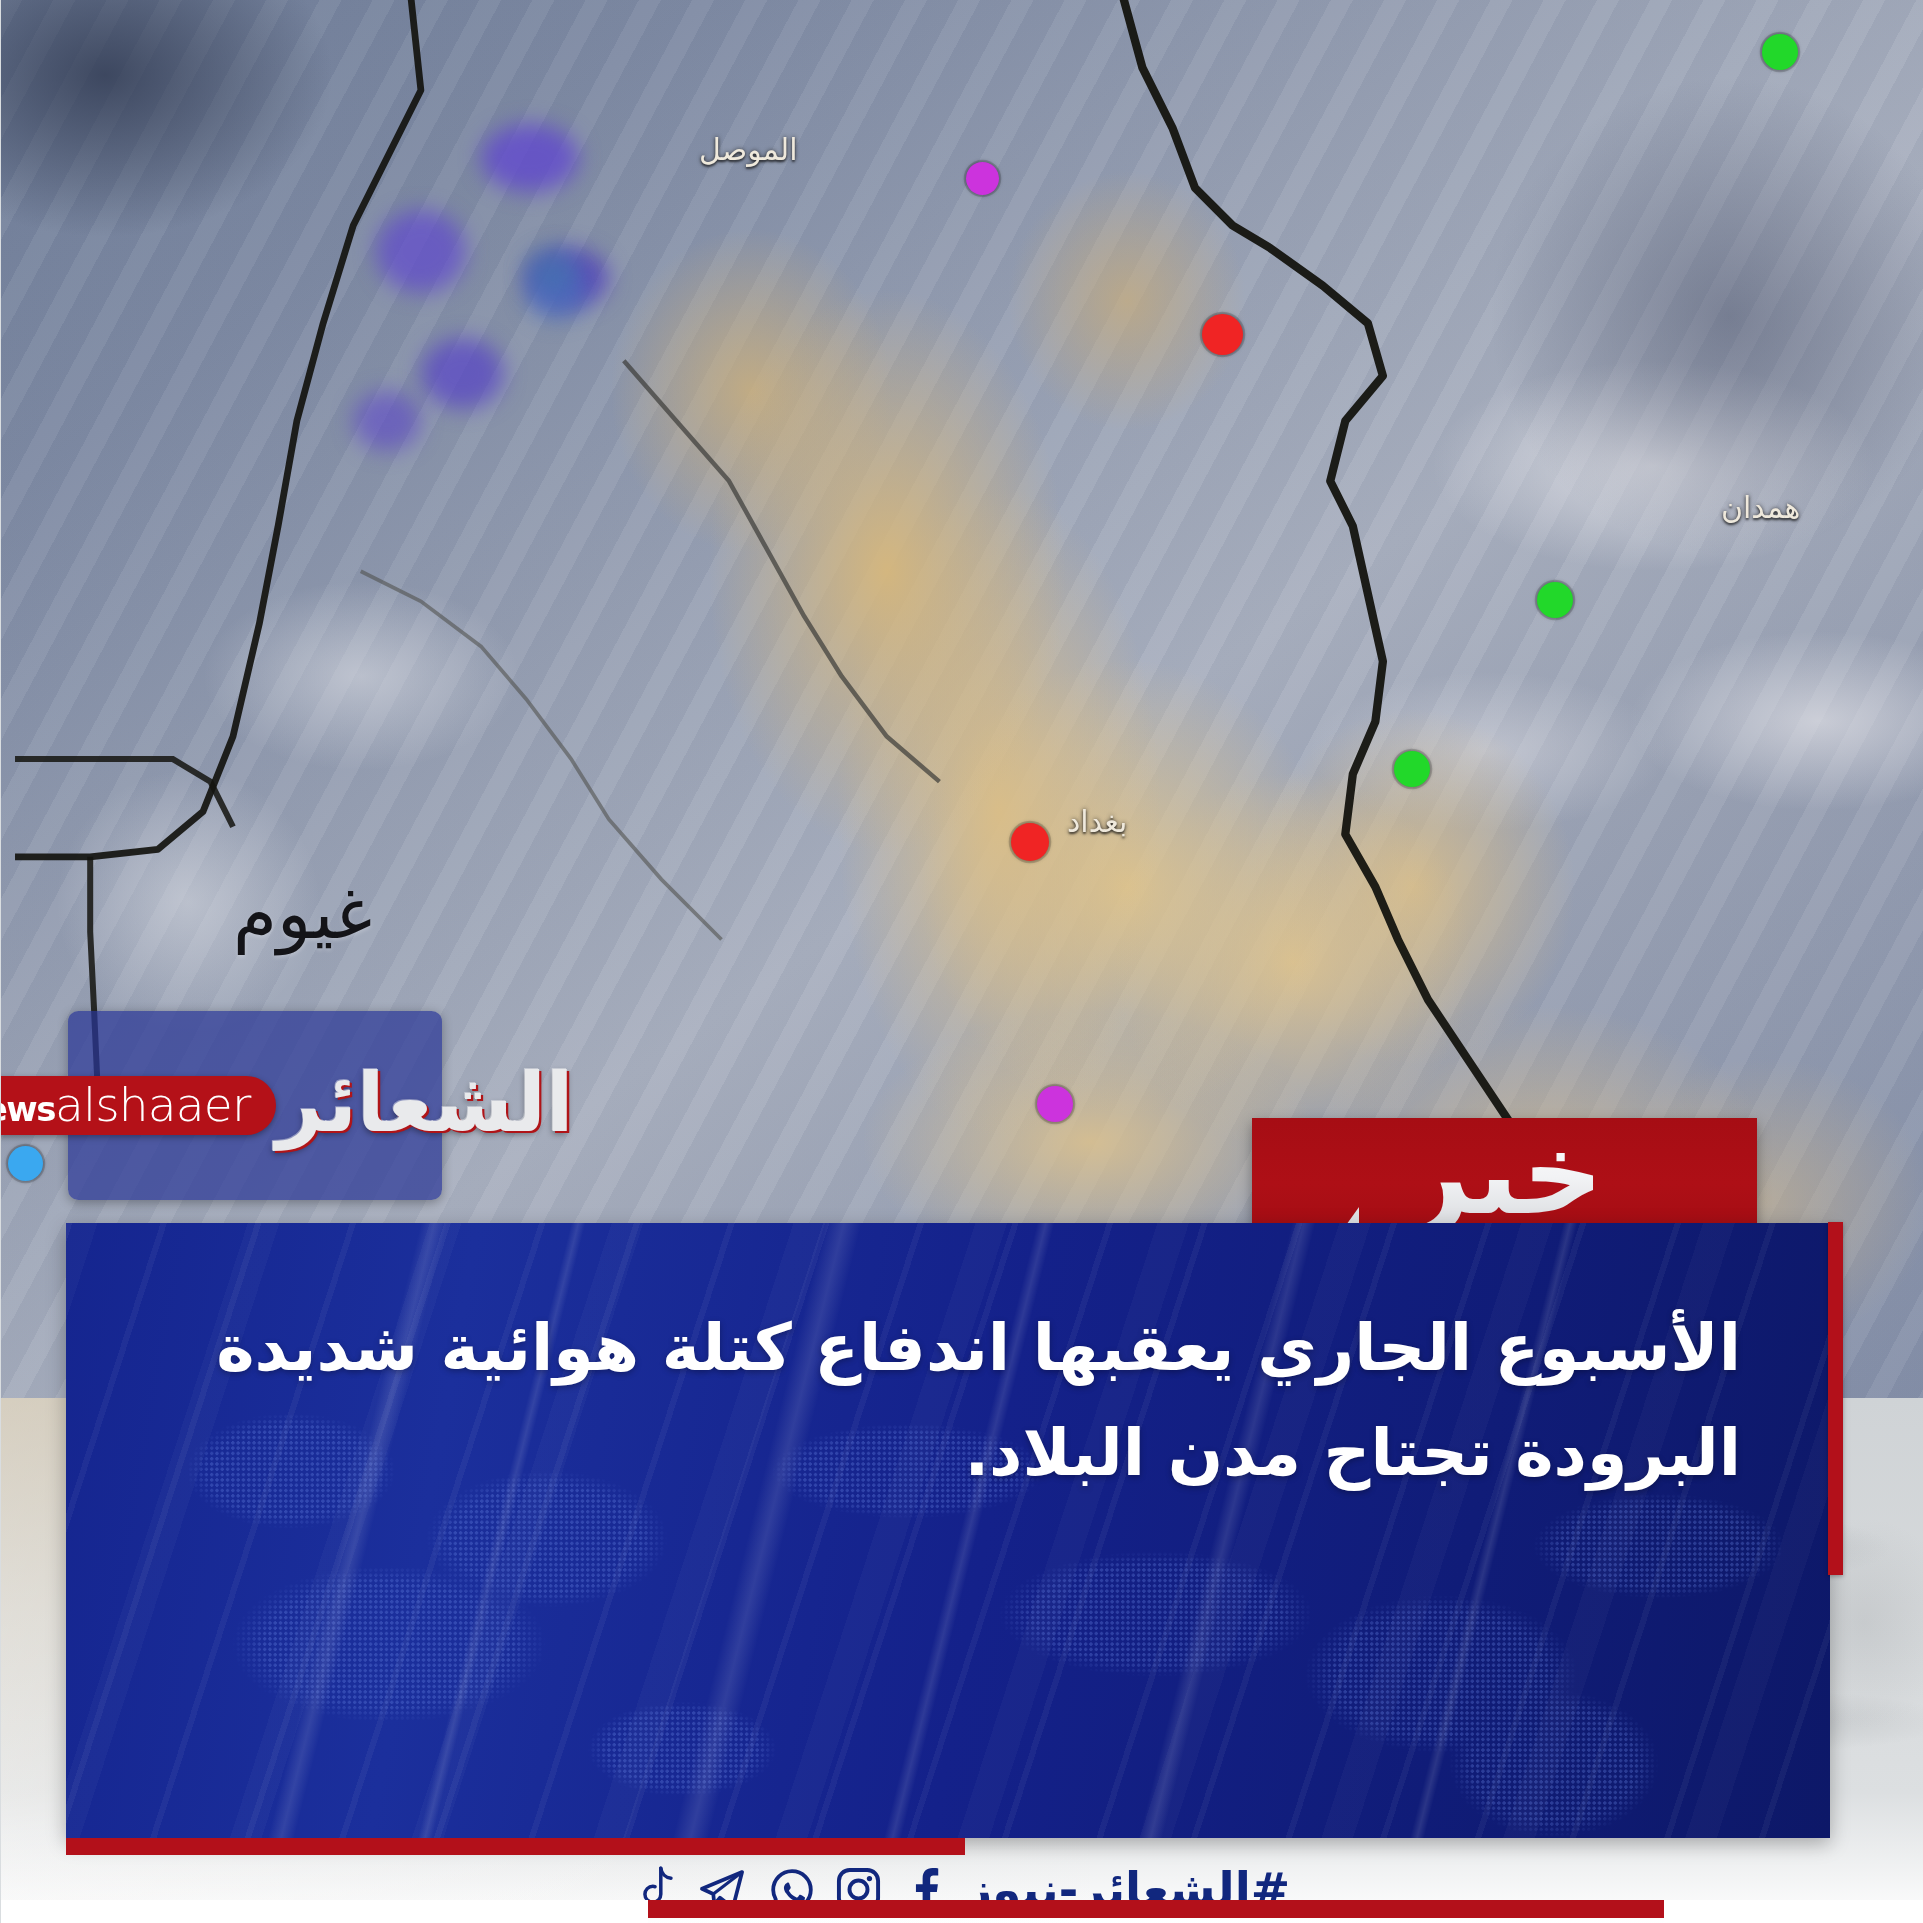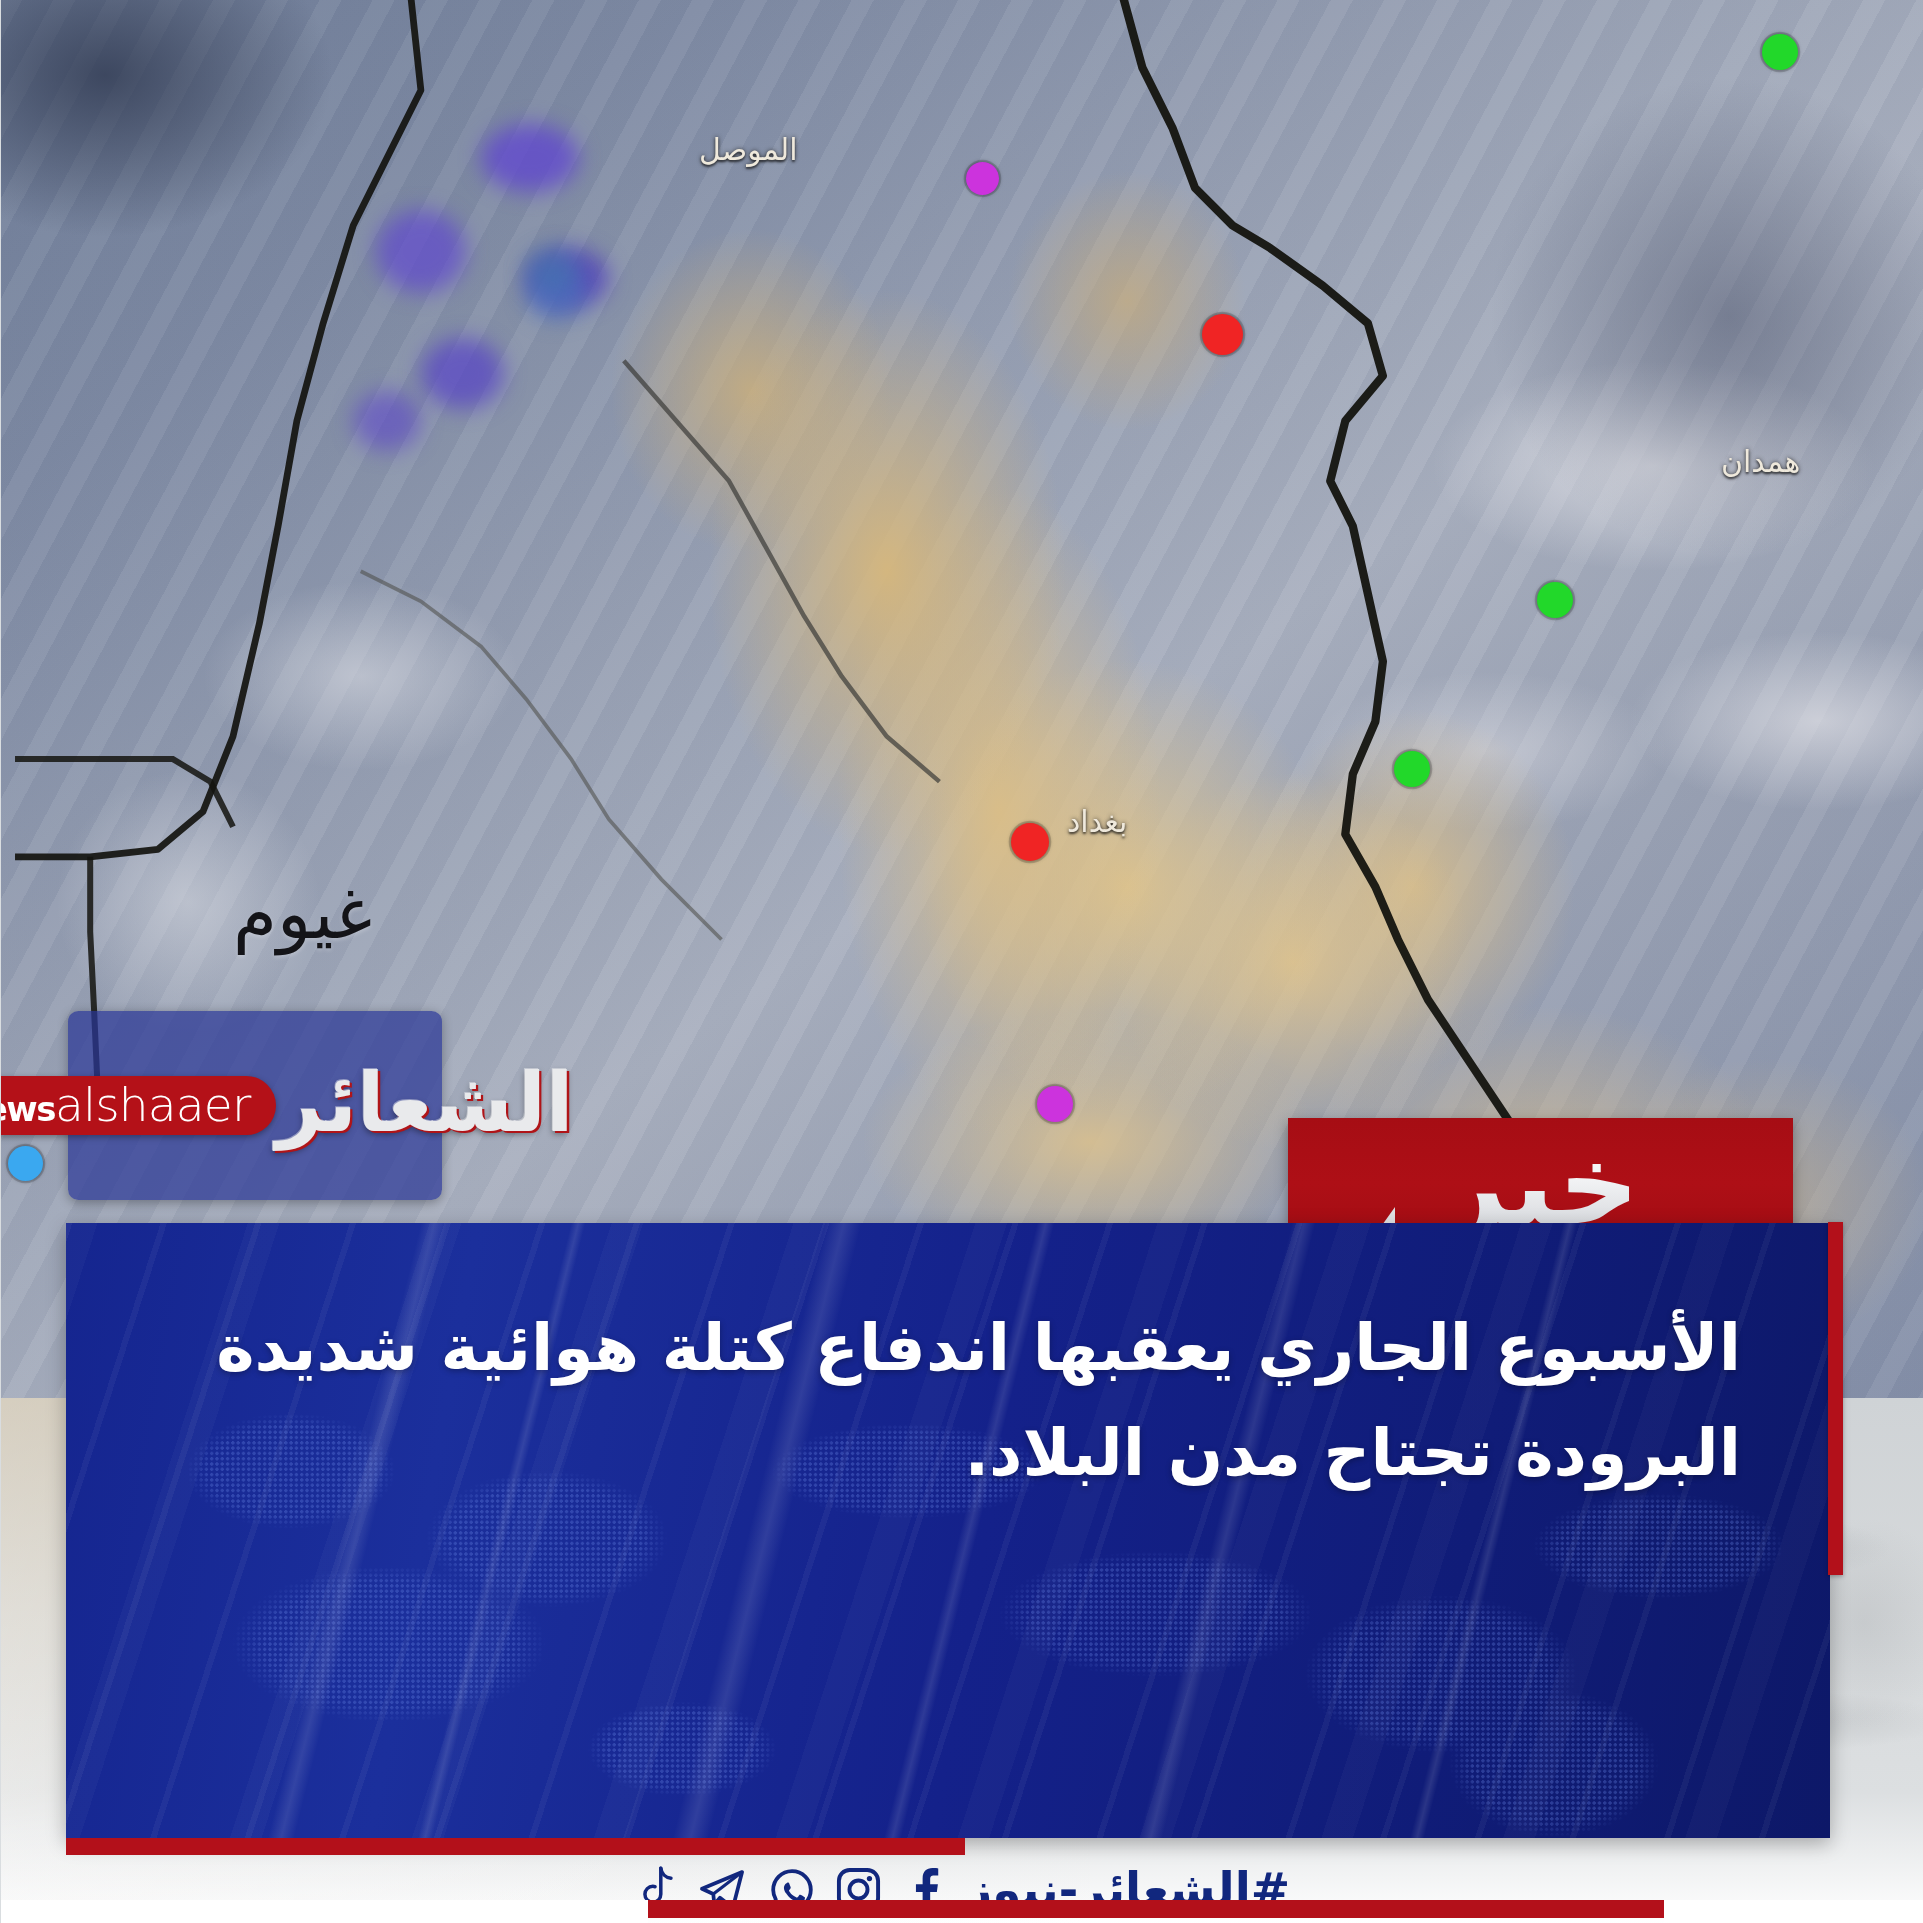--- a/index.html
+++ b/index.html
@@ -95,24 +95,24 @@
   }
   .logo-pill{
     background:#b41118; border-radius:36px; padding:4.5px 25.6px 7.5px;
     display:flex; align-items:baseline; direction:ltr; box-shadow:0 2.3px 6px rgba(0,0,0,.35);
   }
   .logo-news{ font-size:34px; font-weight:700; color:#ffffff; line-height:1; letter-spacing:-1.5px;text-align:center; }
   .logo-alshaaer{ font-size:47px; font-weight:300; color:#ffffff; line-height:1; letter-spacing:-0.8px; }
 
   
   .khabar{
-    position:absolute; left:1288px; top:1118px; width:505px; height:146px;
+    position:absolute; left:1252px; top:1118px; width:505px; height:146px;
     background:linear-gradient(180deg,#a60d14 0%,#ae0f16 45%,#9d0c12 100%);
     box-shadow:0 4.5px 12px rgba(0,0,0,.35);
-    display:flex; align-items:center; justify-content:center;
+    display:flex; justify-content:center;
   }
   .khabar-text{
     font-size:113px; font-weight:700; color:#e8e9eb; line-height:1;
     background:linear-gradient(180deg,#ffffff 0%,#f2f3f5 40%,#c9ccd1 100%);
     -webkit-background-clip:text; background-clip:text; -webkit-text-fill-color:transparent;
     padding-bottom:10.5px; letter-spacing:1.5px;
   }
   .khabar-tri{
     position:absolute; left:16.5px; top:89px; width:0; height:0;
     border-left:90px solid transparent; border-bottom:126px solid #dfe1e4;
@@ -228,21 +228,21 @@
         <div class="city-dot" style="left: 1202px; top: 314px; width: 41px; height: 41px; background: rgb(240, 36, 36); box-shadow: rgba(0, 0, 0, 0.45) 0px 0px 4.5px, rgba(0, 0, 0, 0.15) 0px 0px 0px 2.3px;"></div>
         <div class="city-dot" style="left: 1762px; top: 34px; width: 36px; height: 36px; background: rgb(34, 216, 42); box-shadow: rgba(0, 0, 0, 0.45) 0px 0px 4.5px, rgba(0, 0, 0, 0.15) 0px 0px 0px 2.3px;"></div>
         <div class="city-dot" style="left: 1537px; top: 582px; width: 36px; height: 36px; background: rgb(34, 216, 42); box-shadow: rgba(0, 0, 0, 0.45) 0px 0px 4.5px, rgba(0, 0, 0, 0.15) 0px 0px 0px 2.3px;"></div>
         <div class="city-dot" style="left: 1394px; top: 751px; width: 36px; height: 36px; background: rgb(34, 216, 42); box-shadow: rgba(0, 0, 0, 0.45) 0px 0px 4.5px, rgba(0, 0, 0, 0.15) 0px 0px 0px 2.3px;"></div>
         <div class="city-dot" style="left: 1011px; top: 823px; width: 38px; height: 38px; background: rgb(240, 36, 36); box-shadow: rgba(0, 0, 0, 0.45) 0px 0px 4.5px, rgba(0, 0, 0, 0.15) 0px 0px 0px 2.3px;"></div>
         <div class="city-dot" style="left: 1037px; top: 1086px; width: 36px; height: 36px; background: rgb(204, 51, 221); box-shadow: rgba(0, 0, 0, 0.45) 0px 0px 4.5px, rgba(0, 0, 0, 0.15) 0px 0px 0px 2.3px;"></div>
         <div class="city-dot" style="left: 7.5px; top: 1146px; width: 35px; height: 35px; background: rgb(58, 168, 240); box-shadow: rgba(0, 0, 0, 0.45) 0px 0px 4.5px, rgba(0, 0, 0, 0.15) 0px 0px 0px 2.3px;"></div>
       </div>
     <div id="label-layer">
         <div class="city-label" style="left: 699px; top: 132px;">الموصل</div>
-        <div class="city-label" style="left: 1721px; top: 444px;">همدان</div>
+        <div class="city-label" style="left: 1721px; top: 490px;">همدان</div>
         <div class="city-label" style="left: 1067px; top: 804px;">بغداد</div>
         <div class="ghyoum">غيوم</div>
       </div>
   </div>
 
   <div class="lower-bg"></div>
   <div class="lower-bg-beige"></div>
 
   <div class="logo-box">
     <div class="logo-ar">الشعائر</div>

